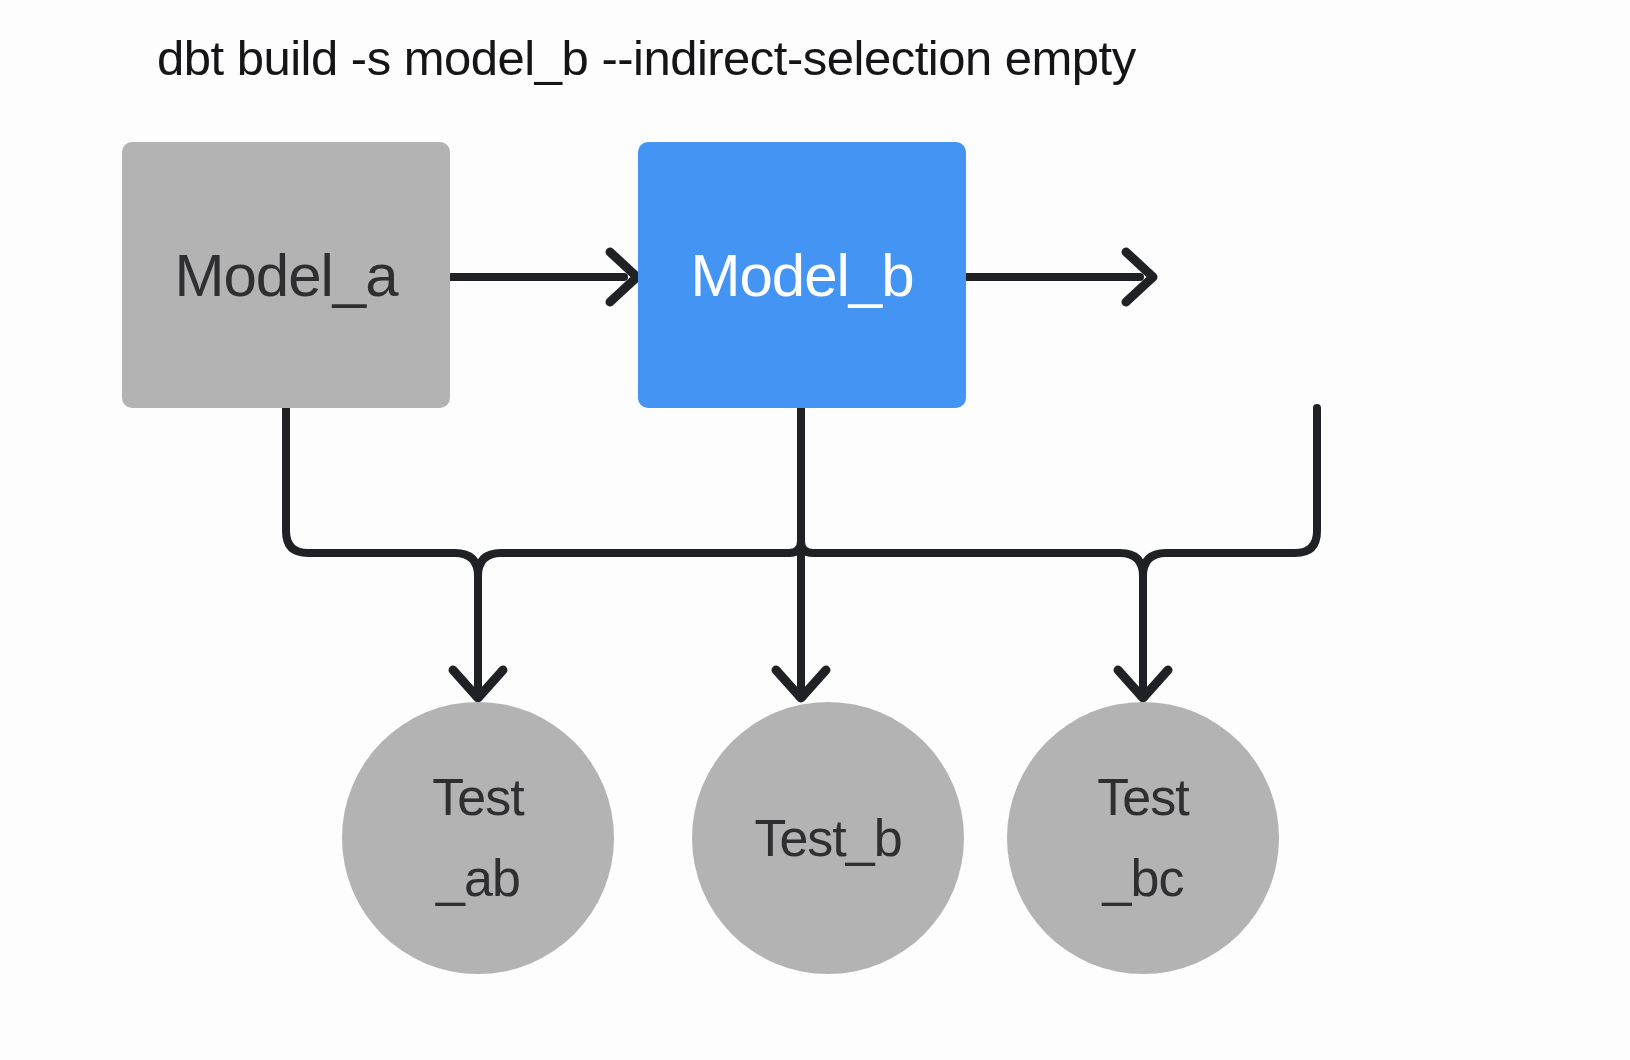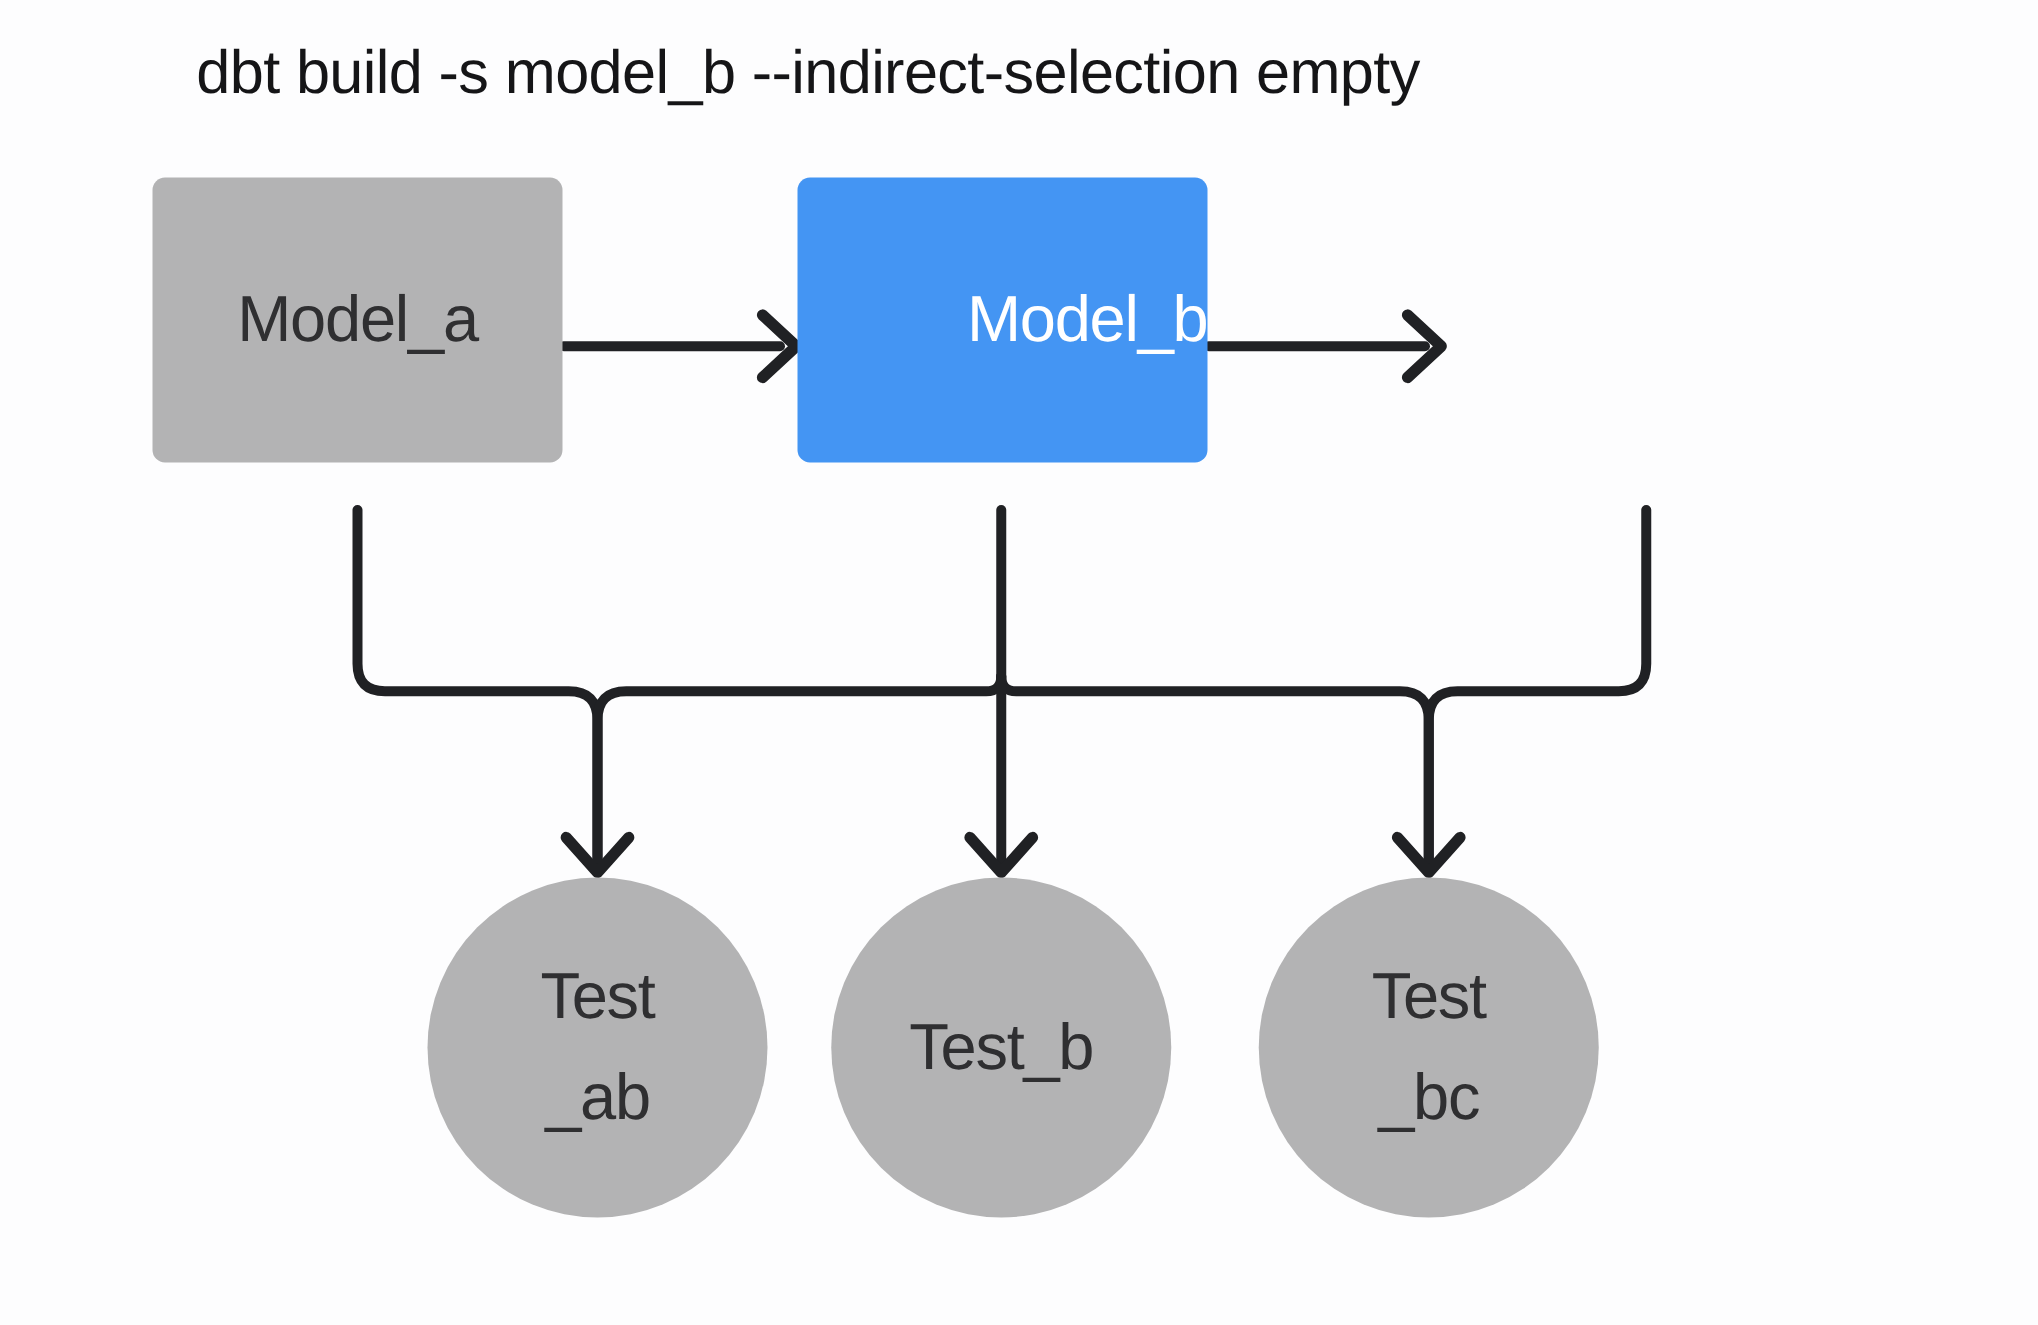--- a/index.html
+++ b/index.html
@@ -48,34 +48,33 @@
   }
   .node {
     position: absolute;
     display: flex;
     align-items: center;
     justify-content: center;
     text-align: center;
   }
   .box {
     width: 328px;
-    height: 228px;
+    height: 266px;
     top: 142px;
     border-radius: 10px;
-    font-size: 52px;
+    font-size: 60px;
     letter-spacing: -1px;
   }
   .box.unselected {
     background: var(--unselected-fill, #b3b3b4);
     color: var(--unselected-text, #2f2f31);
   }
   .box.selected {
     background: var(--selected-fill, #4495f3);
     color: var(--selected-text, #ffffff);
-    justify-content: flex-end;
   }
   .circle {
     width: 272px;
     height: 272px;
     top: 702px;
     border-radius: 50%;
     background: var(--unselected-fill, #b3b3b4);
     color: var(--unselected-text, #2f2f31);
     font-size: 52px;
     letter-spacing: -1px;
@@ -120,21 +119,21 @@
   <div class="node box selected" style="left:638px">
     <span>Model_b</span>
   </div>
 
 
   <div class="node circle" style="left:342px">
     <span>Test</span>
     <span>_ab</span>
   </div>
 
-  <div class="node circle" style="left:665px">
+  <div class="node circle" style="left:692px">
     <span>Test_b</span>
   </div>
 
   <div class="node circle" style="left:1007px">
     <span>Test</span>
     <span>_bc</span>
   </div>
 
 </div>
 

